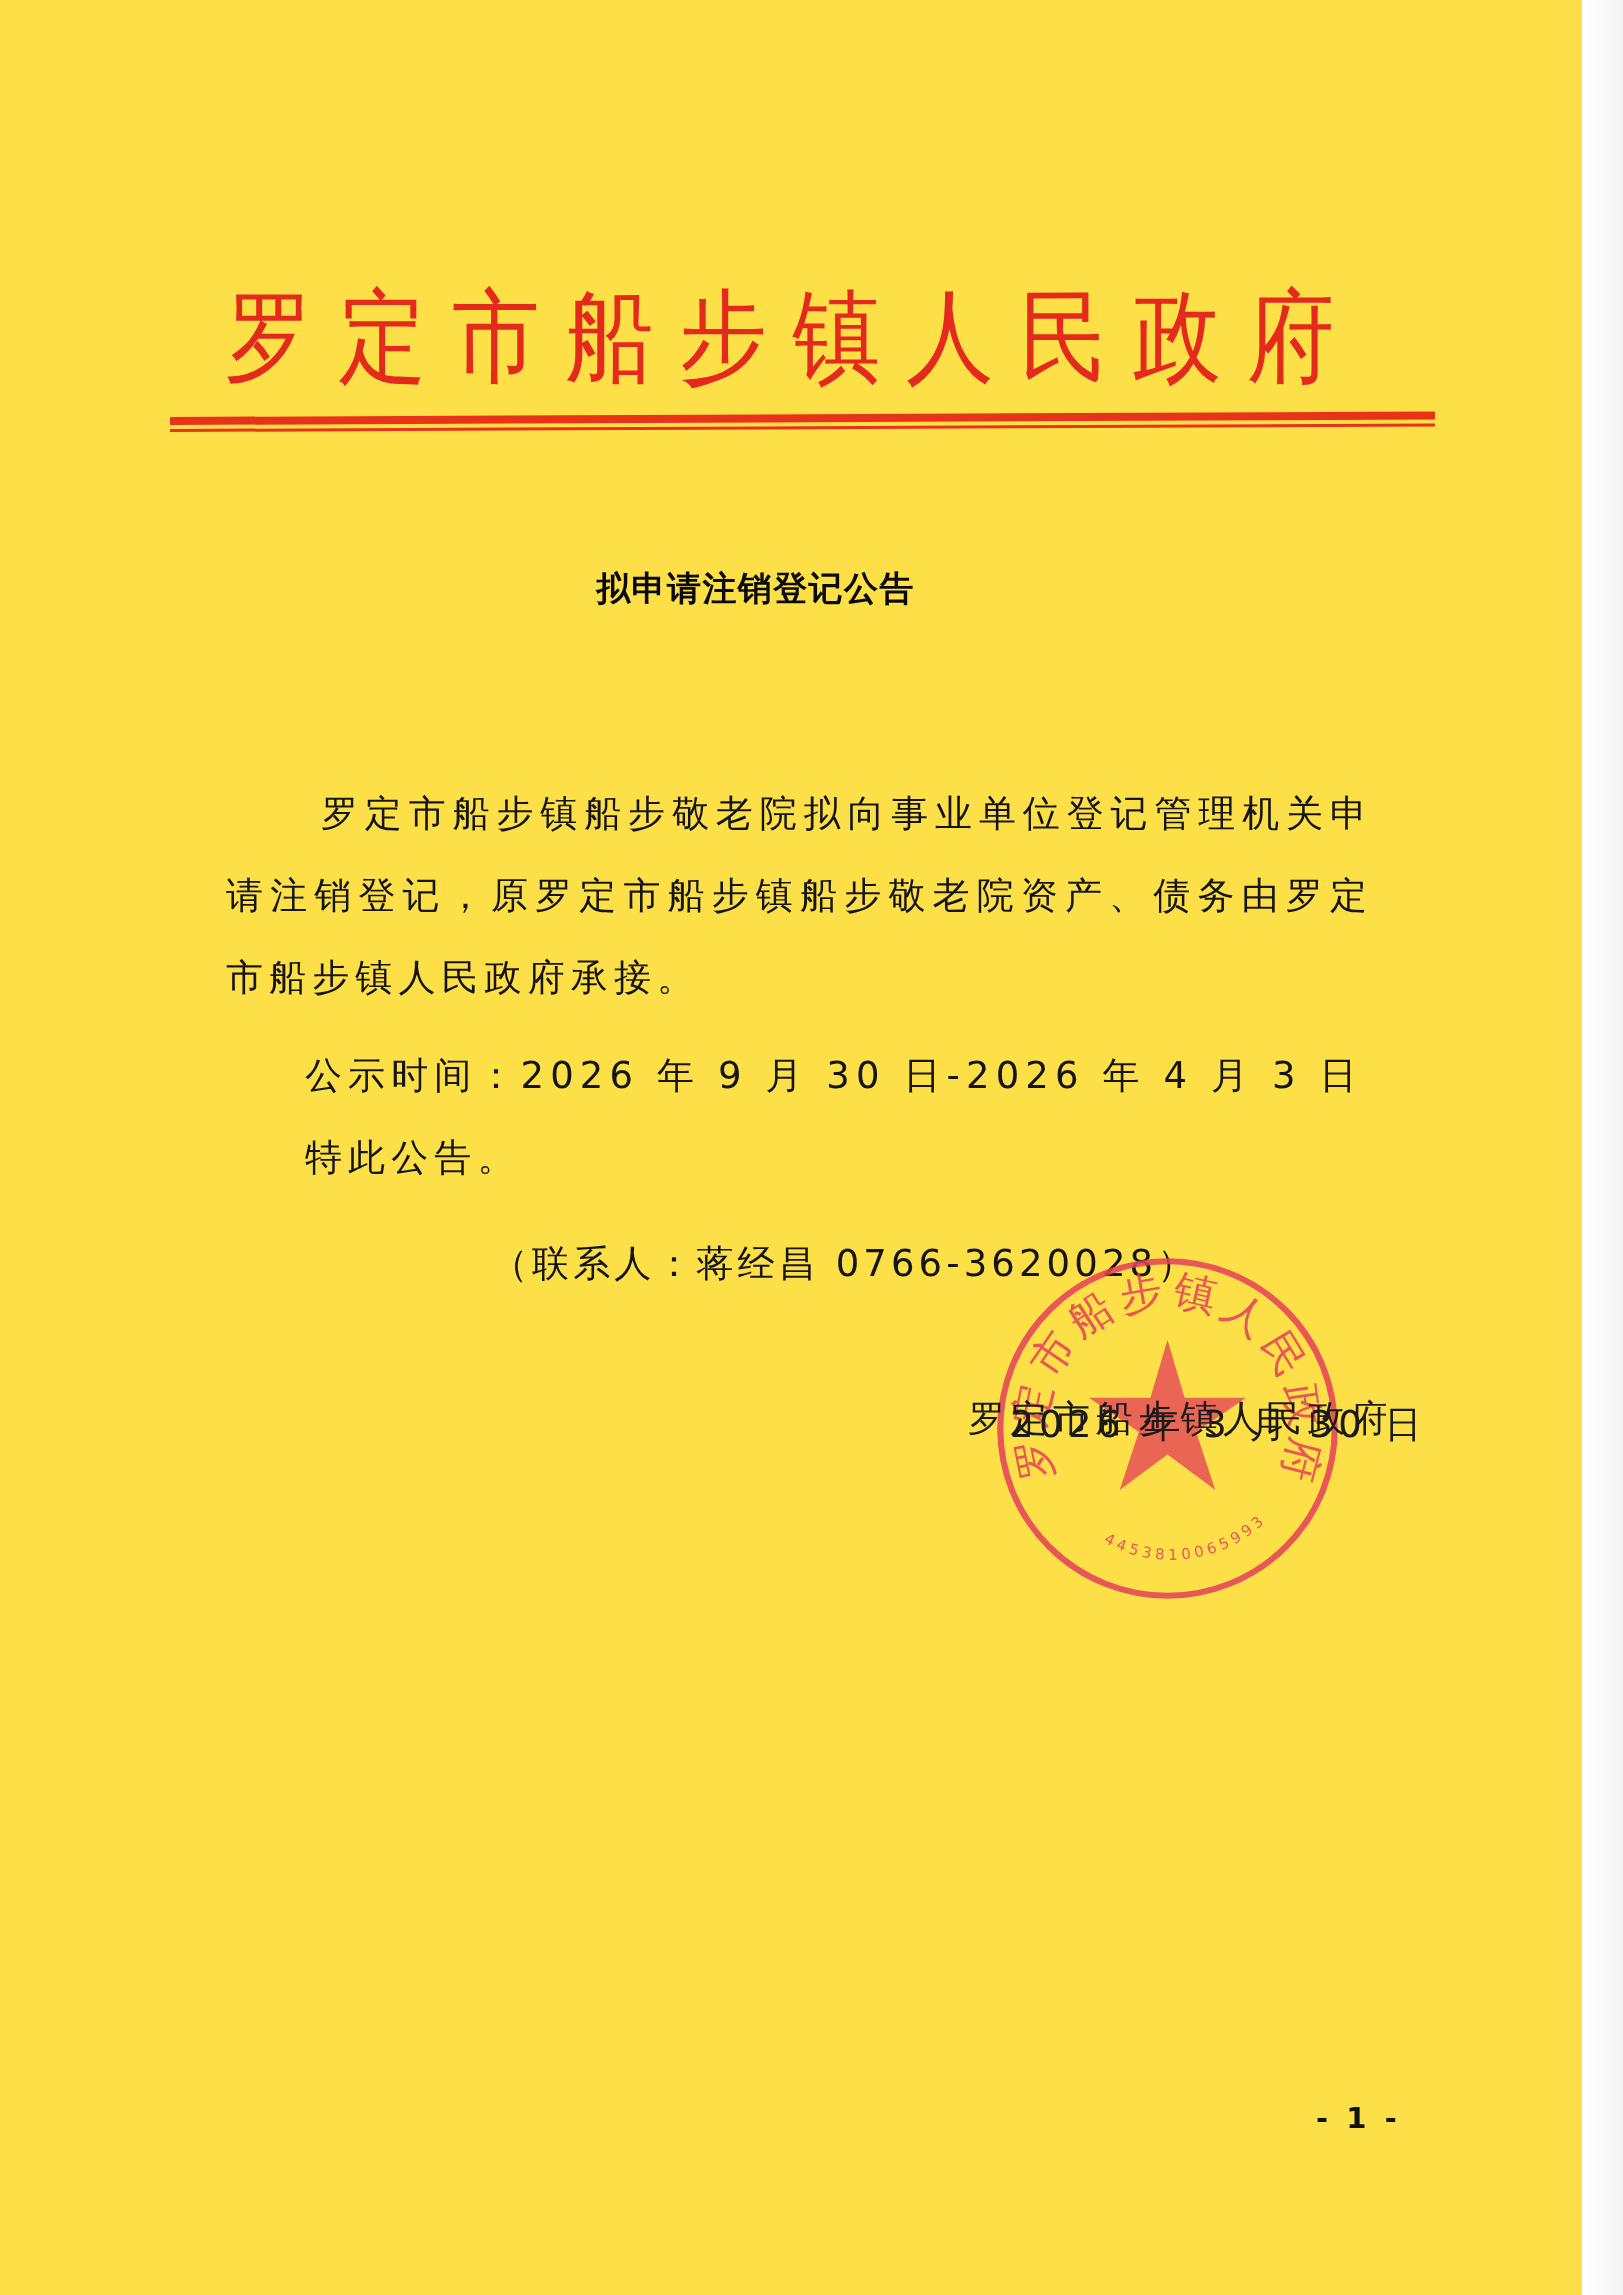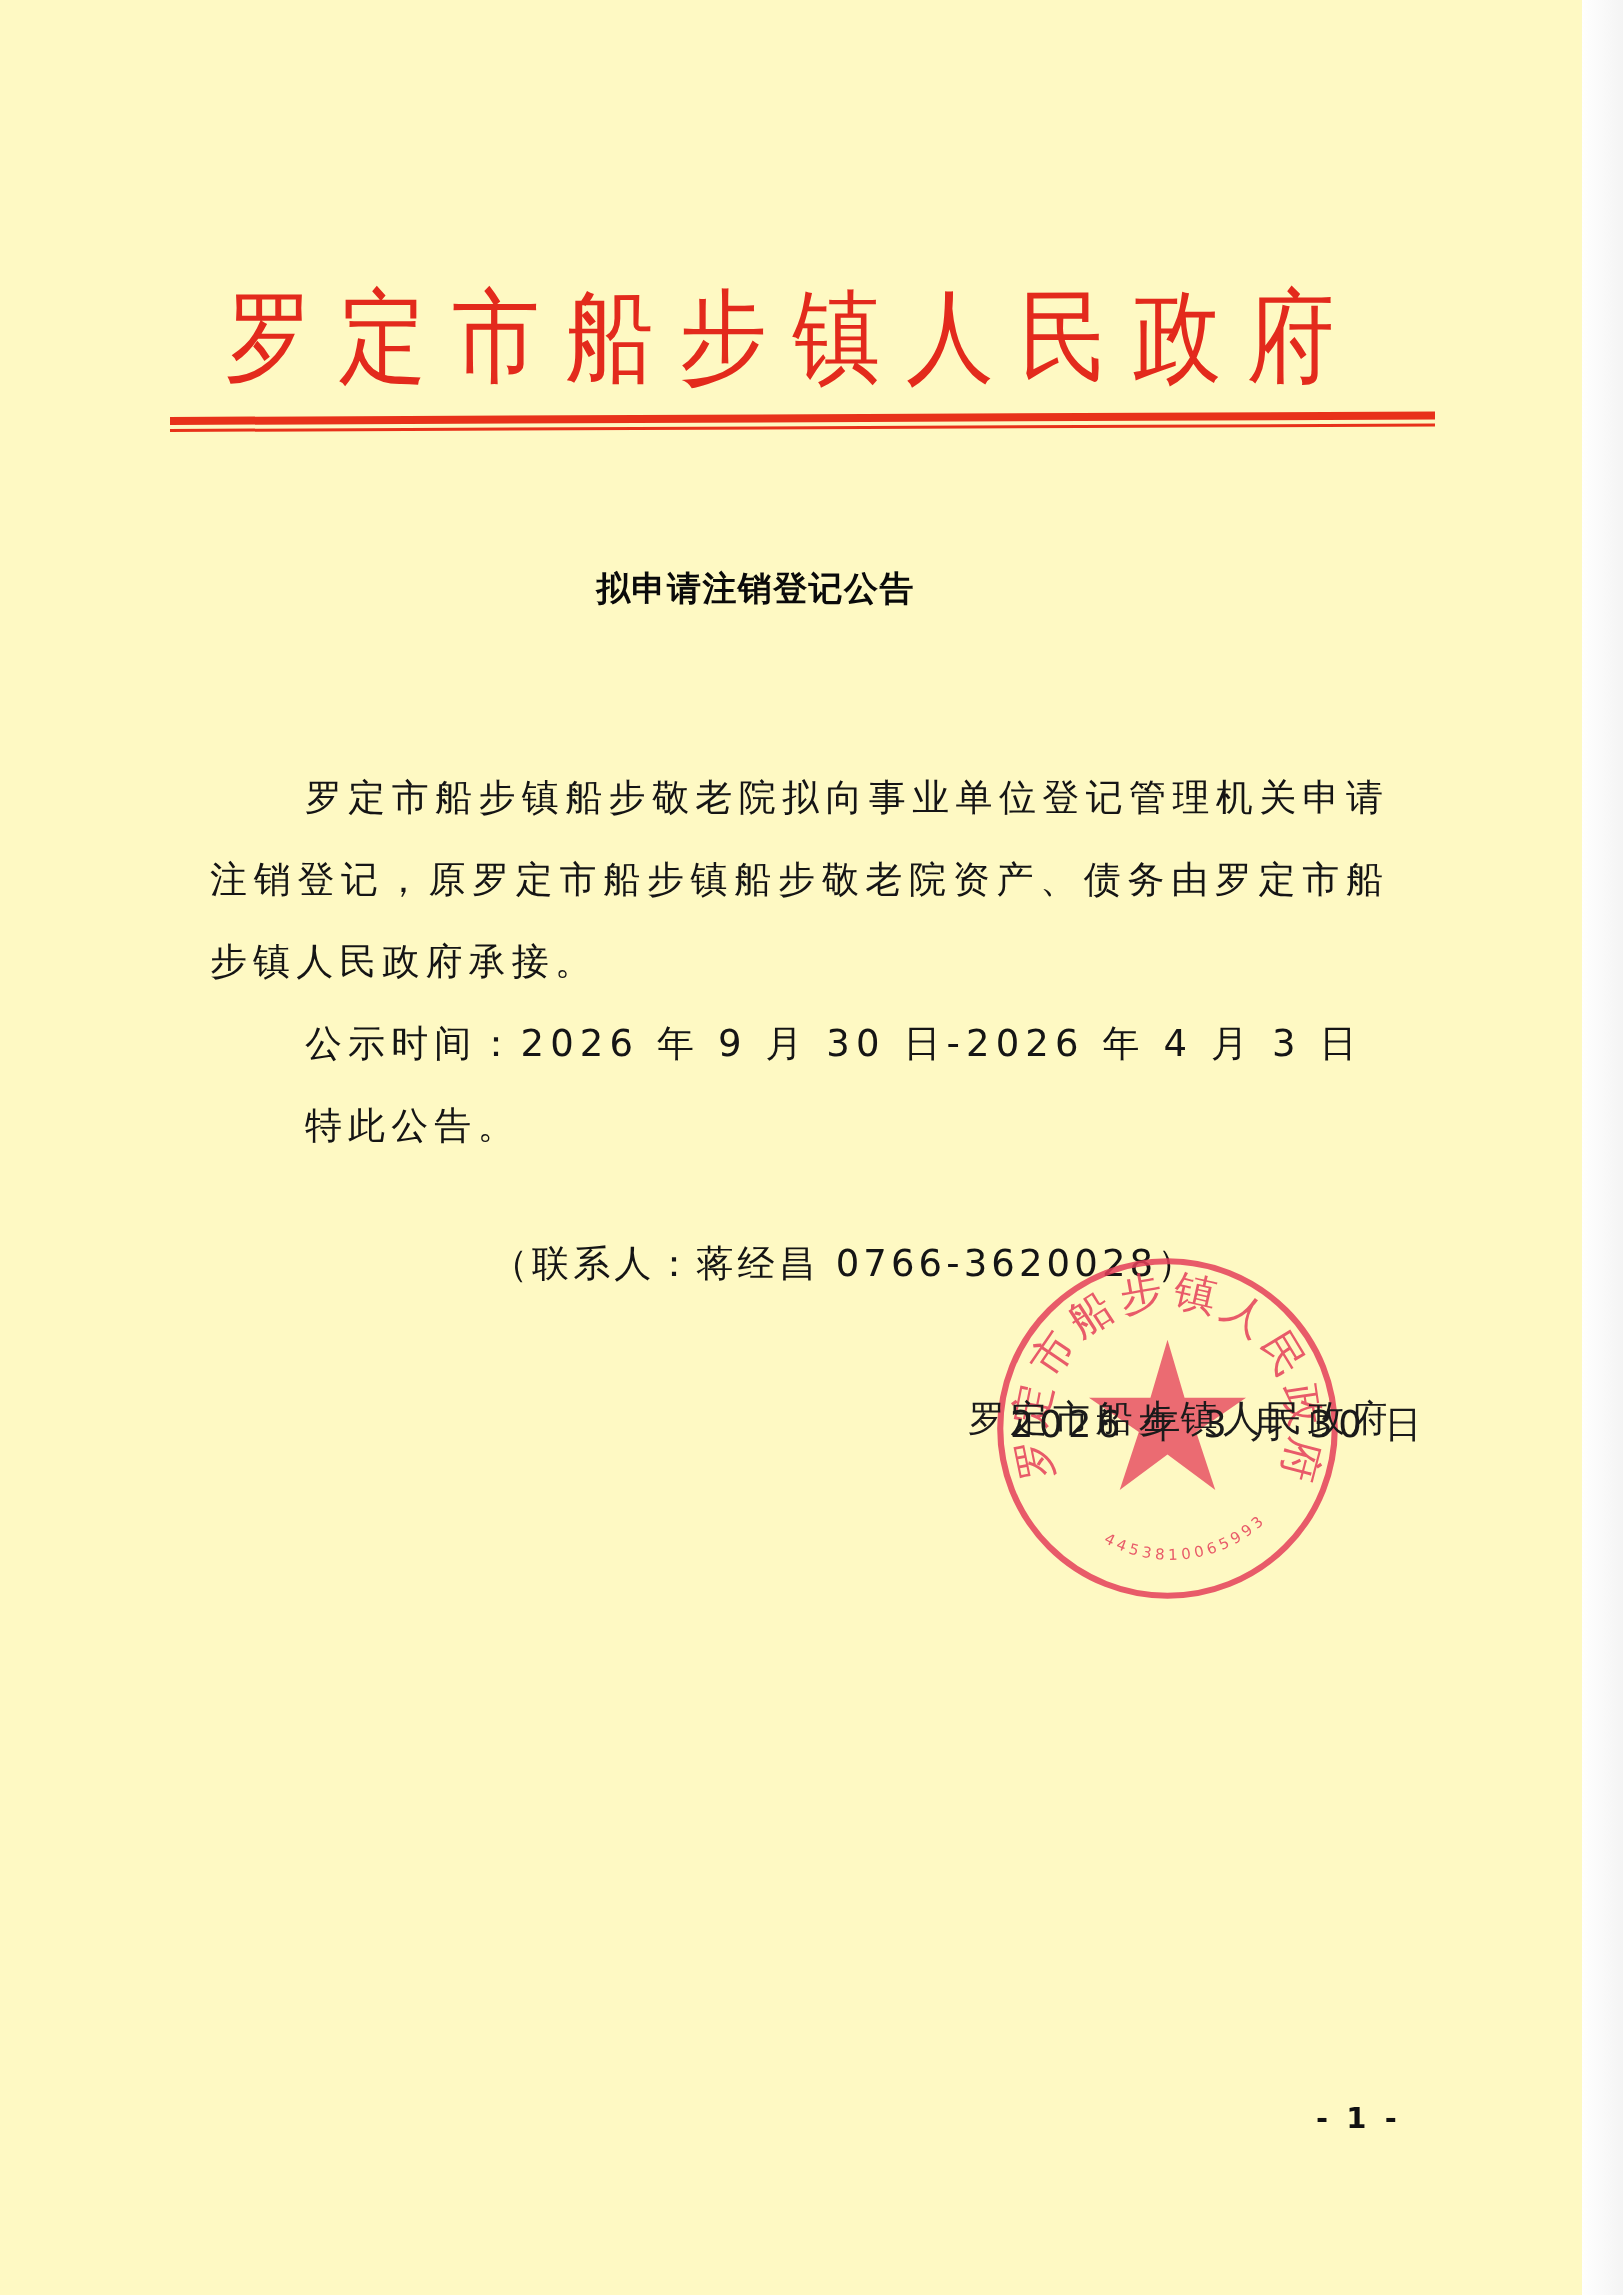--- a/index.html
+++ b/index.html
@@ -13,21 +13,21 @@
       position: relative;
       overflow: hidden;
       font-family: "DejaVu Serif", "Liberation Serif", serif;
       color: #111111;
     }
     .page {
       position: absolute;
       left: 0; top: 0;
       width: 1623px;
       height: 2295px;
-      background: #fef9c3;
+      background: #fde047;
     }
     .page-edge {
       position: absolute;
       right: 0; top: 0;
       width: 41px; height: 2295px;
       background: linear-gradient(to right, #ffffff, #f4f4f4);
     }
     
     .letterhead {
       position: absolute;
@@ -91,21 +91,21 @@
       left: 210px;
       top: 757px;
       width: 1179px;
       font-family: "DejaVu Sans", "Liberation Sans", sans-serif;
       font-size: 37px;
       line-height: 82px;
       letter-spacing: 6.1px;
       color: #151515;
     }
     .para {
-      margin: 0;
+      margin: 16px;
       text-indent: 95px;
       text-align: justify;
     }
     .line {
       margin: 0;
       padding-left: 95px;
       white-space: nowrap;
     }
     .contact {
       position: absolute;

